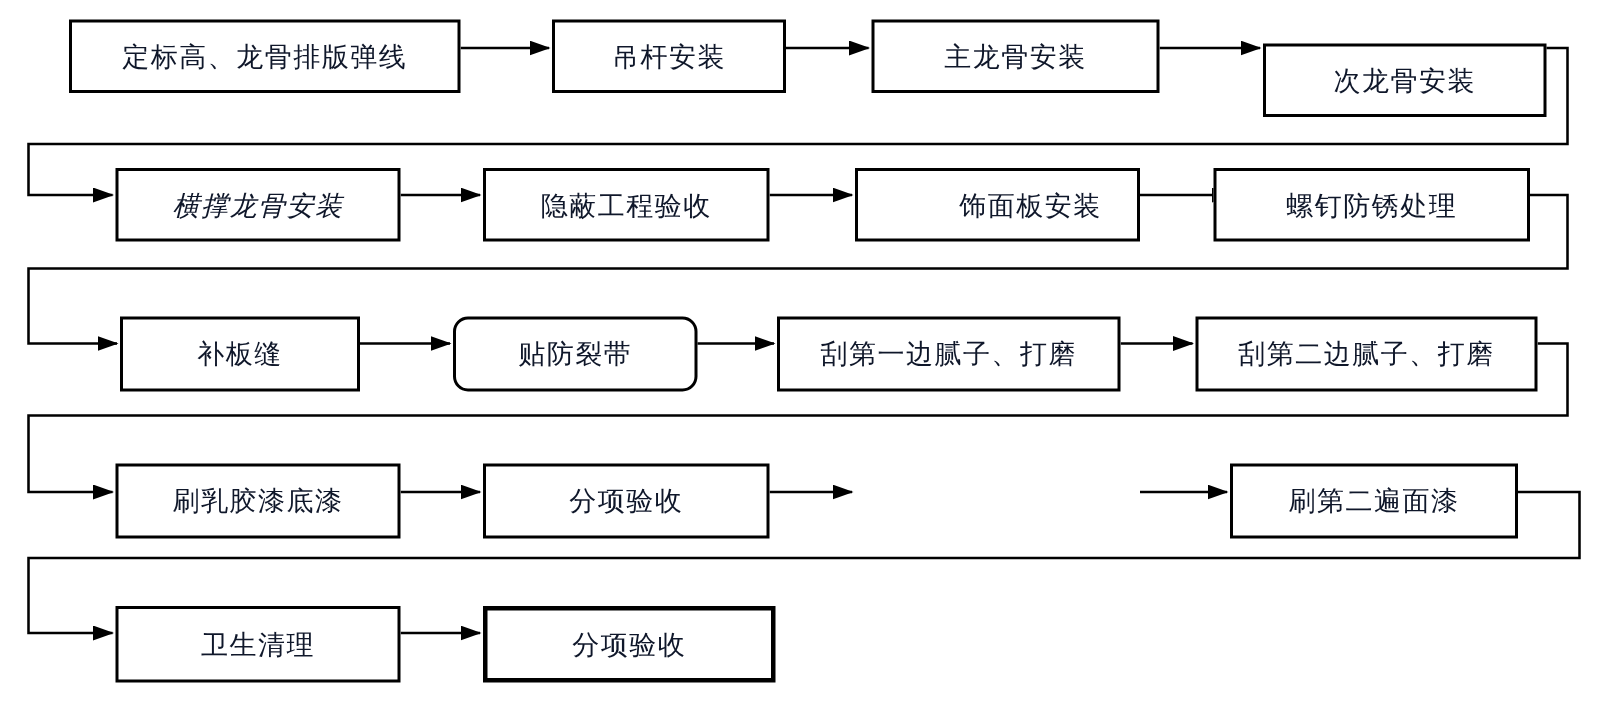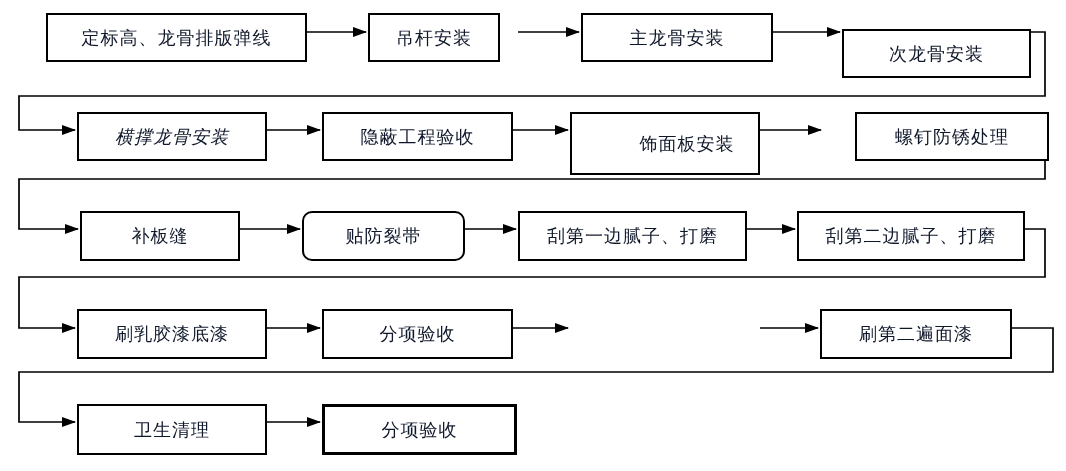--- a/index.html
+++ b/index.html
@@ -17,28 +17,28 @@
     border:2px solid #000;
     background:#fff;
     display:flex;align-items:center;justify-content:center;
     font-size:18px;color:#0f172a;
     white-space:nowrap;
     letter-spacing:1px;
   }
   .box.final{border-width:3px;}
   
   .b1{left:46px; top:13px; width:261px;height:49px;}
-  .b2{left:368px;top:13px; width:132px;height:49px;}
+  .b2{left:368px;top:13px; width:156px;height:49px;}
   .b3{left:581px;top:13px; width:192px;height:49px;}
   .b4{left:842px;top:29px; width:189px;height:49px;}
   
   .b5{left:77px; top:112px;width:190px;height:49px;font-style:italic;}
   .b6{left:322px;top:112px;width:191px;height:49px;}
-  .b7{left:570px;top:112px;width:190px;height:63px;padding-left:44px;}
-  .b8{left:855px;top:112px;width:194px;height:49px;}
+  .b7{left:570px;top:112px;width:190px;height:49px;padding-left:44px;}
+  .b8{left:809px;top:112px;width:211px;height:49px;}
   
   .b9 {left:80px; top:211px;width:160px;height:50px;}
   .b10{left:302px;top:211px;width:163px;height:50px;border-radius:10px;}
   .b11{left:518px;top:211px;width:229px;height:50px;}
   .b12{left:797px;top:211px;width:228px;height:50px;}
   
   .b13{left:77px; top:309px;width:190px;height:50px;}
   .b14{left:322px;top:309px;width:191px;height:50px;}
   .b15{left:570px;top:309px;width:190px;height:50px;}
   .b16{left:820px;top:309px;width:192px;height:50px;}

